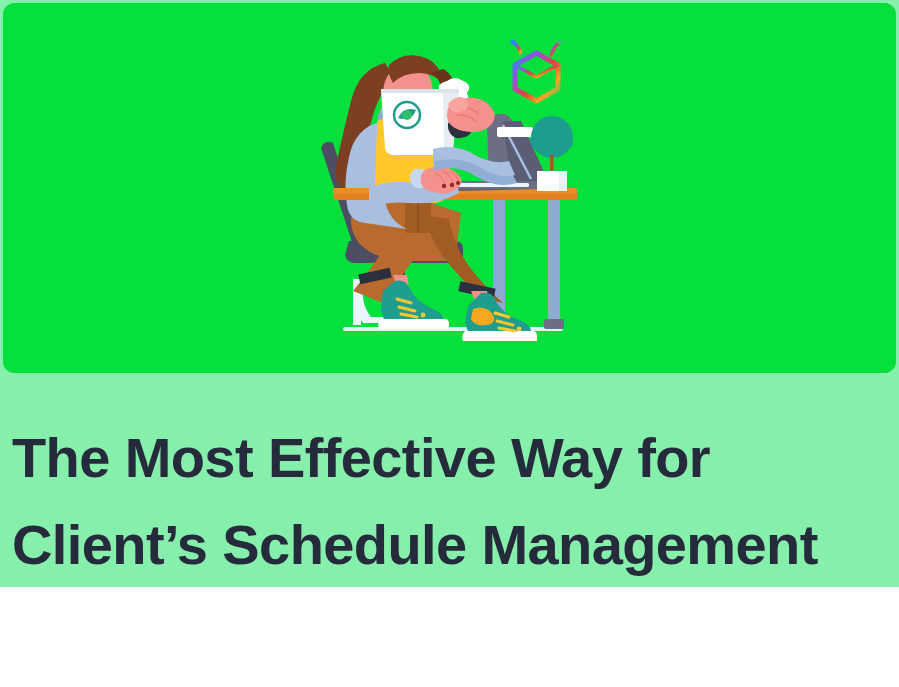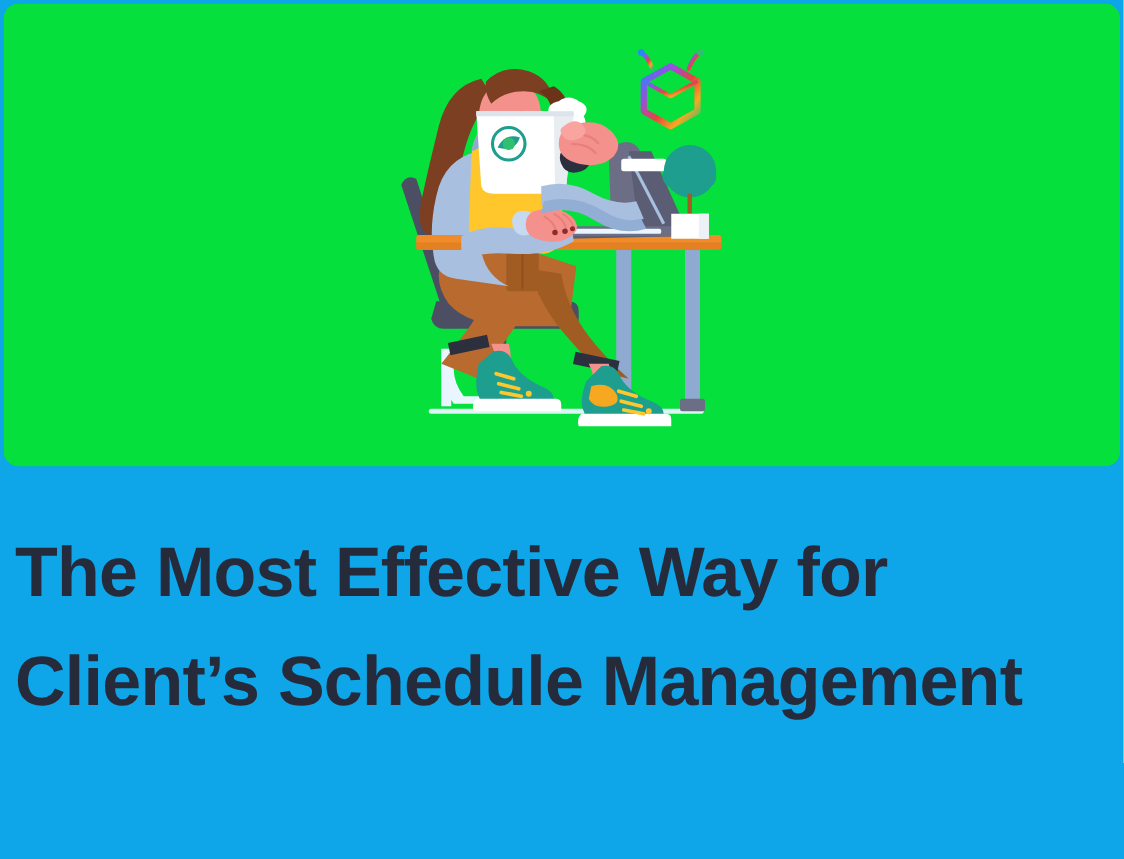--- a/index.html
+++ b/index.html
@@ -13,22 +13,22 @@
     overflow: hidden;
   }
   body {
     font-family: "Liberation Sans", sans-serif;
     -webkit-font-smoothing: antialiased;
   }
 
   .page {
     position: relative;
     width: 899px;
-    height: 687px;
-    background: #0ea5e9;
+    height: 587px;
+    background: #86efac;
   }
 
   
   .hero-card {
     position: absolute;
     left: 3px;
     top: 3px;
     width: 893px;
     height: 370px;
     background: #05E03C;

